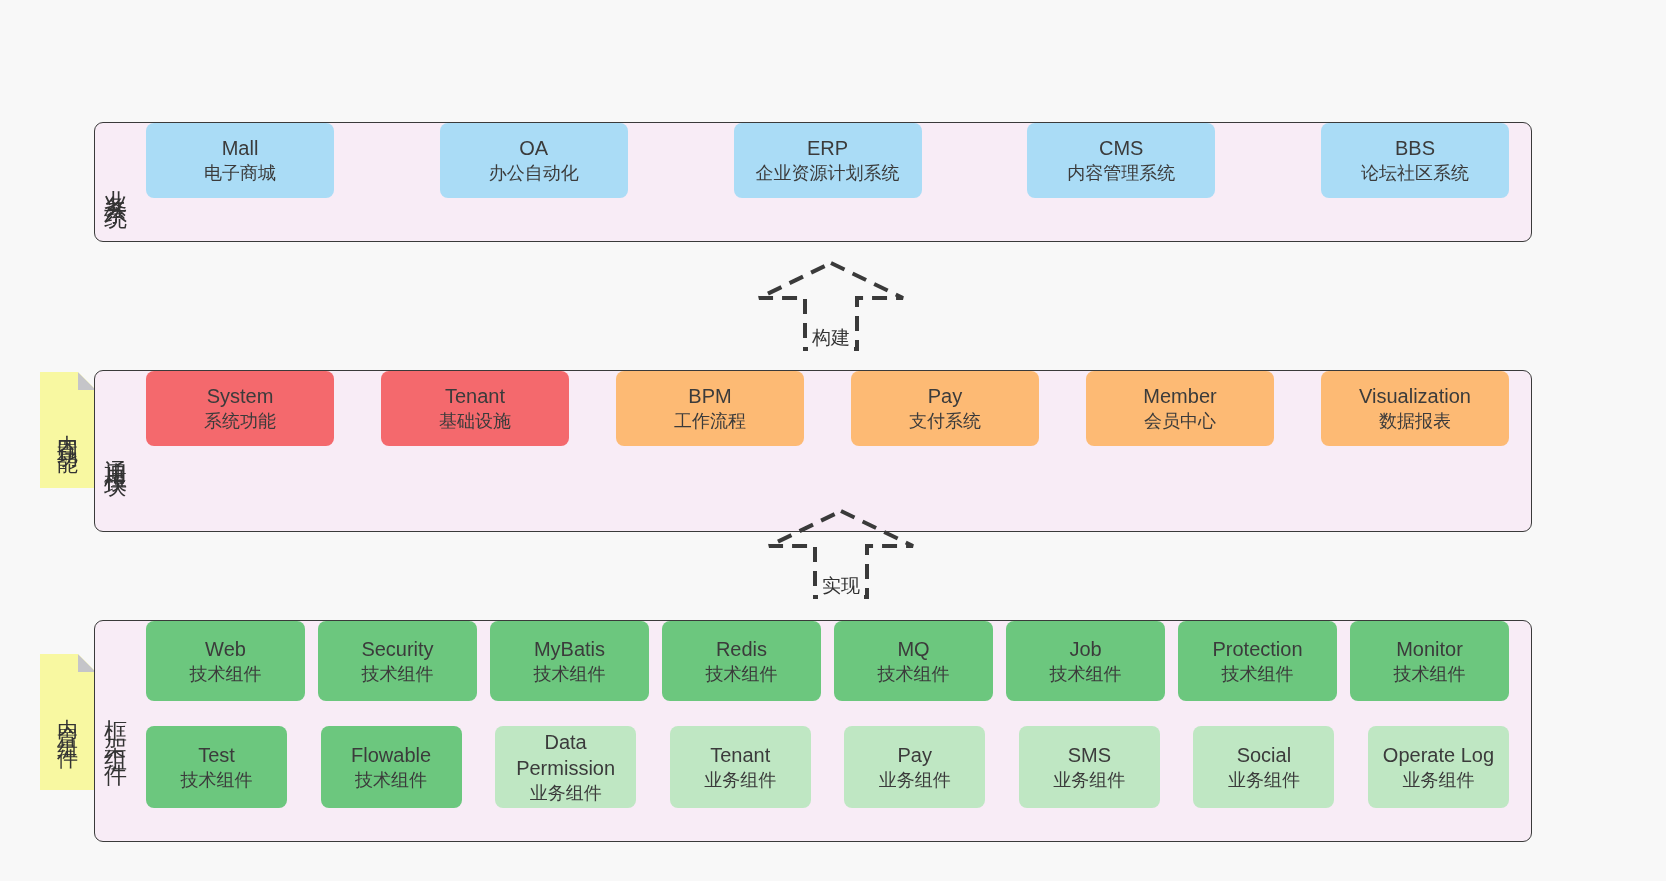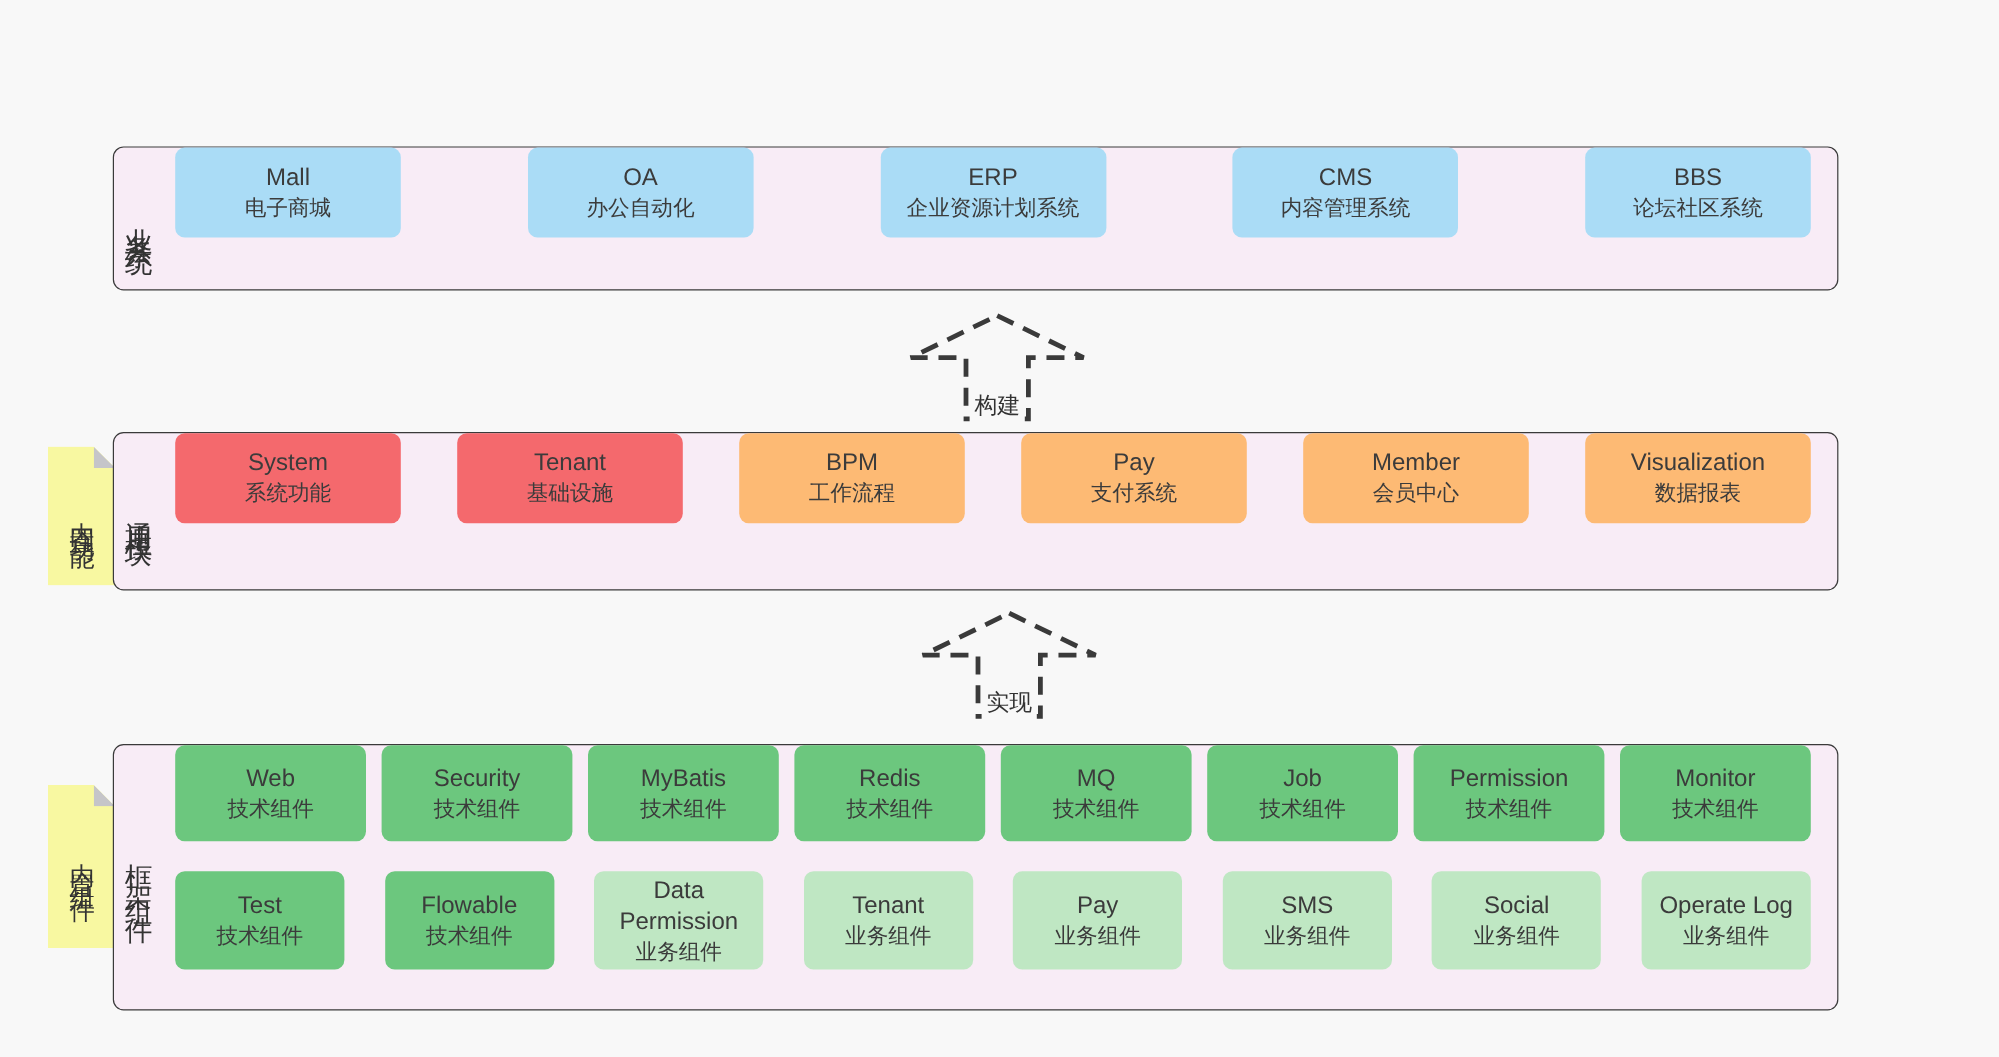--- a/index.html
+++ b/index.html
@@ -7,21 +7,21 @@
   body { font-family: "Liberation Sans", "DejaVu Sans", sans-serif; color:#3b3b3b; }
   .canvas { position: relative; width: 1666px; height: 881px; background:#f8f8f8; overflow:hidden; }
 
   
   .band {
     position:absolute; left:94px; width:1438px;
     background:#f8ecf6; border:1.5px solid #3a3a3a; border-radius:9px;
     z-index:1;
   }
   .band-1 { top:122px; height:120px; }
-  .band-2 { top:360px; height:132px; }
+  .band-2 { top:370px; height:162px; }
   .band-3 { top:620px; height:222px; }
 
   .band-label {
     position:absolute; left:9px; top:50%; transform:translateY(-50%);
     writing-mode:vertical-rl; text-orientation:upright;
     font-size:23px; color:#333; line-height:1; white-space:nowrap;
   }
   .band-1 .band-label, .band-2 .band-label { letter-spacing:5px; }
   .band-3 .band-label { letter-spacing:15px; }
 
@@ -186,21 +186,21 @@
         </div>
         <div class="box gdark">
           <div class="en">MQ</div>
           <div class="zh">技术组件</div>
         </div>
         <div class="box gdark">
           <div class="en">Job</div>
           <div class="zh">技术组件</div>
         </div>
         <div class="box gdark">
-          <div class="en">Permission</div>
+          <div class="en">Protection</div>
           <div class="zh">技术组件</div>
         </div>
         <div class="box gdark">
           <div class="en">Monitor</div>
           <div class="zh">技术组件</div>
         </div>
       </div>
       <div class="row row2">
         <div class="box gdark">
           <div class="en">Test</div>

